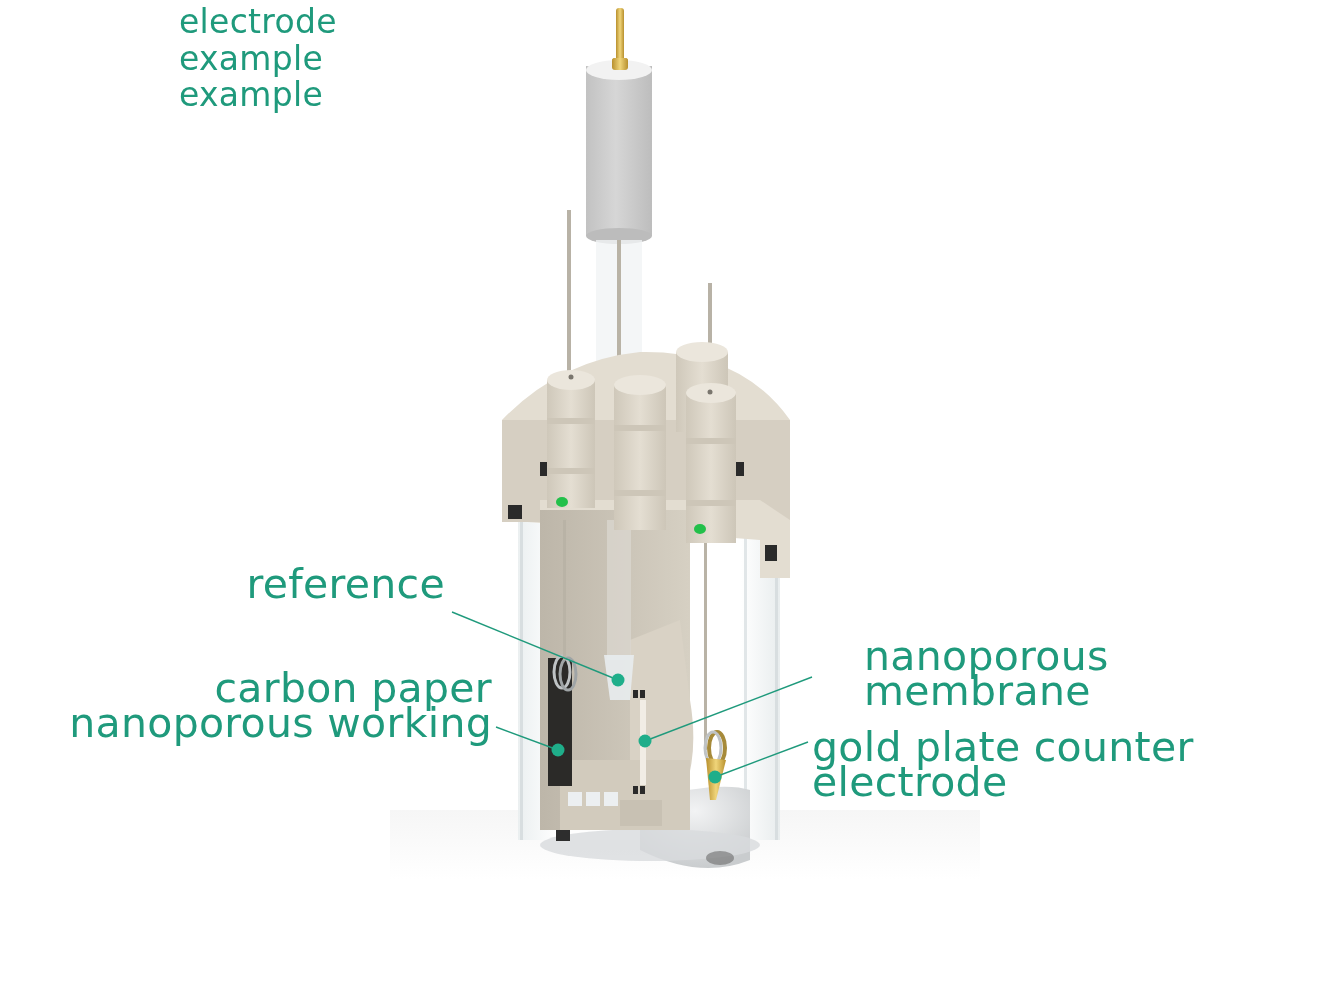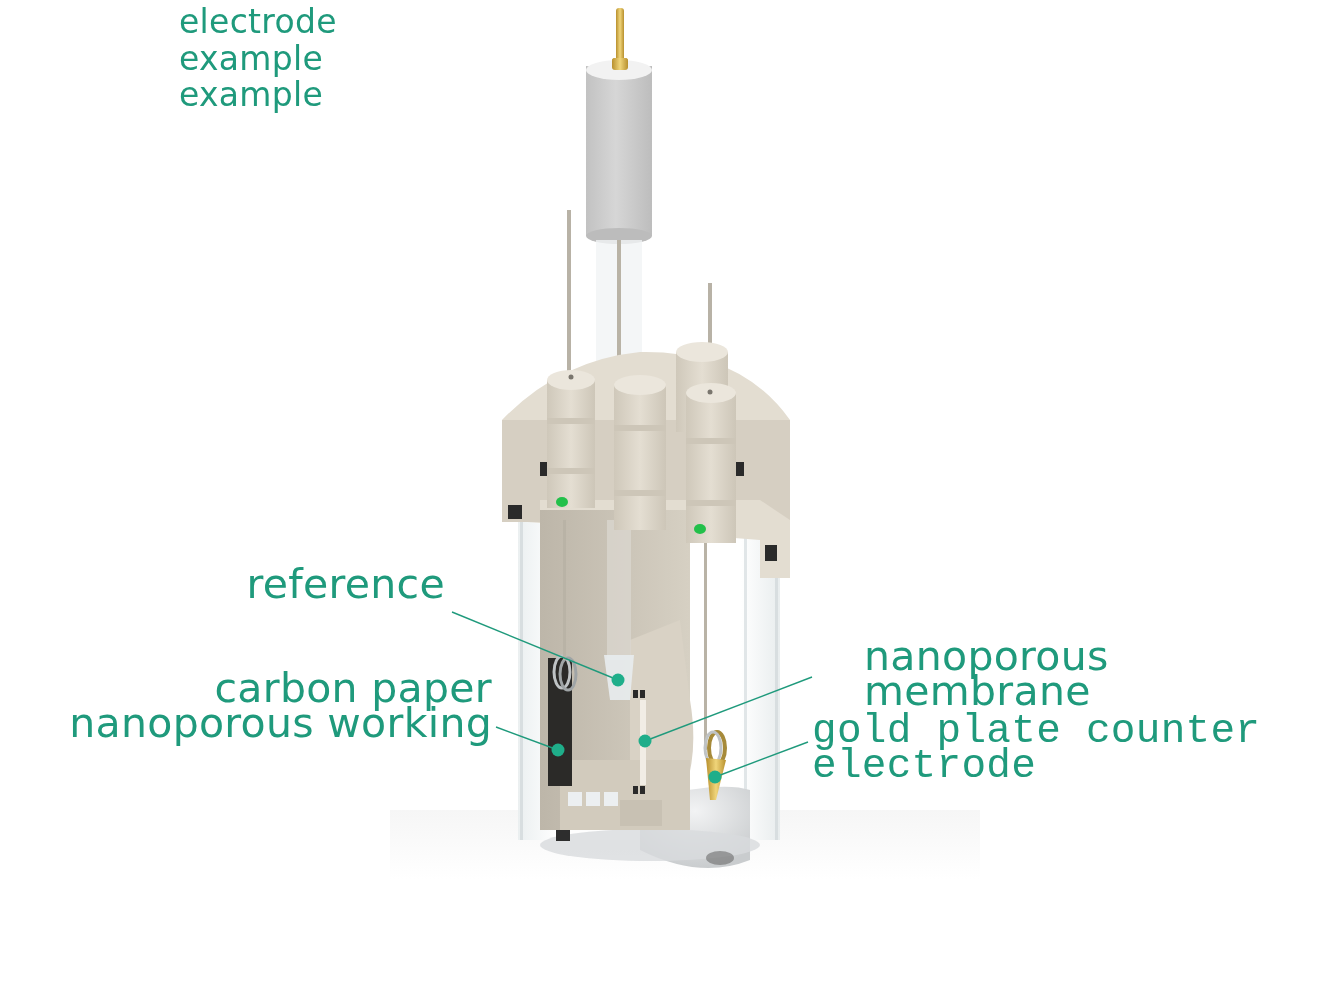--- a/index.html
+++ b/index.html
@@ -182,16 +182,16 @@
 <div class="label right-align" style="right: 841px; top: 671px;">
   <div>carbon paper</div>
   <div>nanoporous working</div>
 </div>
 
 <div class="label" style="left: 828px; top: 639px; margin-left: 36px;">
   <div>nanoporous</div>
   <div>membrane</div>
 </div>
 
-<div class="label" style="left: 812px; top: 714px; font-family: Liberation Mono, monospace;">
+<div class="label" style="left: 812px; top: 730px;">
   <div>gold plate counter</div>
   <div>electrode</div>
 </div>
 
 </body></html>

